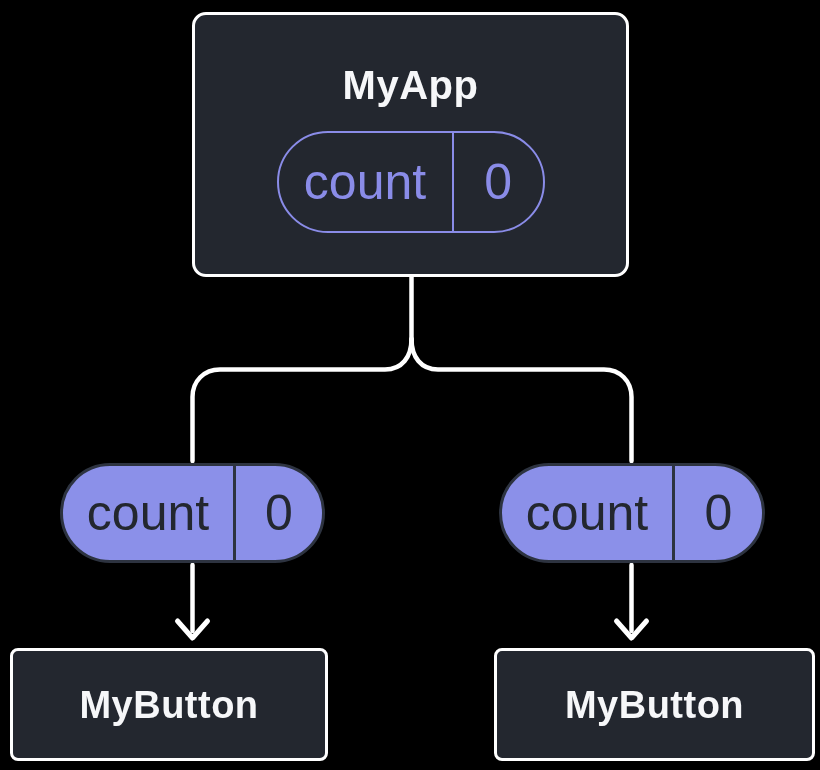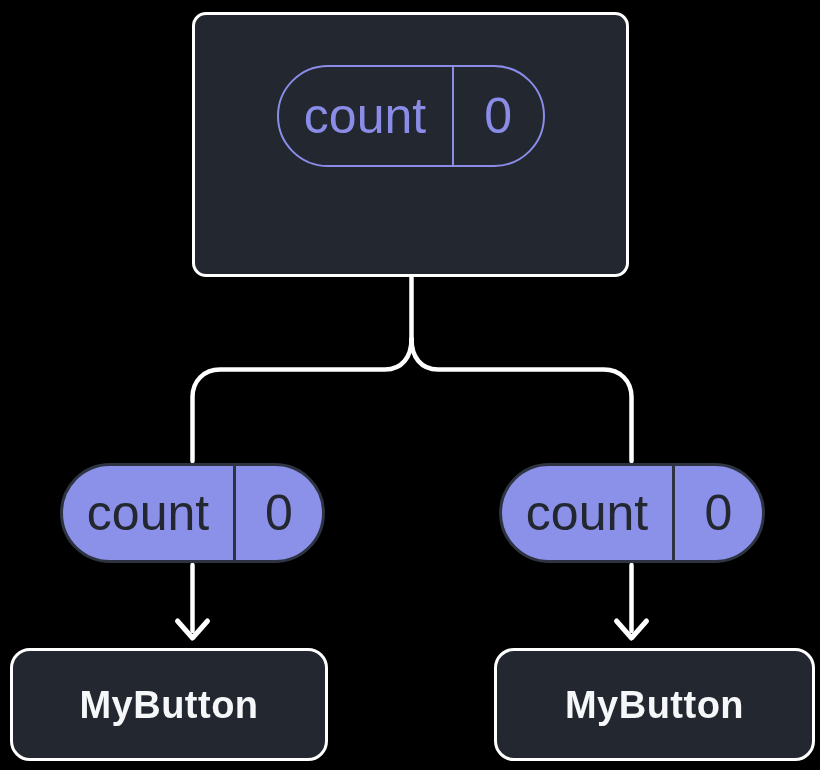--- a/index.html
+++ b/index.html
@@ -78,21 +78,21 @@
     border-radius: 50px;
   }
   .pill-filled .cell-name { width: 170px; }
   .pill-filled .sep { width: 3px; background: var(--pill-dark-border); }
   .pill-filled .cell-value { flex: 1; }
   .pill-left  { left: 60px;  top: 463px; }
   .pill-right { left: 499px; top: 463px; width: 266px; }
   .child-node {
     top: 648px;
     height: 113px;
-    border-radius: 20px;
+    border-radius: 8px;
     justify-content: center;
   }
   .child-node .node-title { font-size: 38px; }
   .child-left  { left: 10px;  width: 318px; }
   .child-right { left: 494px; width: 321px; }
   .wires {
     position: absolute;
     left: 0; top: 0;
     width: 820px; height: 770px;
     pointer-events: none;
@@ -116,20 +116,21 @@
     <path class="fork" d="M411.5 276 L411.5 341"></path>
     <path class="fork" d="M411.5 339 C411.5 357 402 369.5 385 369.5 L220 369.5 C204 369.5 192.5 381 192.5 397 L192.5 461"></path>
     <path class="fork" d="M411.5 339 C411.5 357 421 369.5 438 369.5 L604 369.5 C620 369.5 631.5 381 631.5 397 L631.5 461"></path>
     <line class="arrow-shaft" x1="192.5" y1="565" x2="192.5" y2="631"></line>
     <path class="arrow-head" d="M177.5 621 L192.5 638 L207.5 621"></path>
     <line class="arrow-shaft" x1="631.5" y1="565" x2="631.5" y2="631"></line>
     <path class="arrow-head" d="M616.5 621 L631.5 638 L646.5 621"></path>
   </svg>
 
   <div class="node root-node">
+    <div class="node-title">MyApp</div>
     <div class="pill pill-outline">
       <div class="cell cell-name">count</div>
       <div class="sep"></div>
       <div class="cell cell-value">0</div>
     </div>
   </div>
 
   <div class="pill pill-filled pill-left">
     <div class="cell cell-name">count</div>
     <div class="sep"></div>

